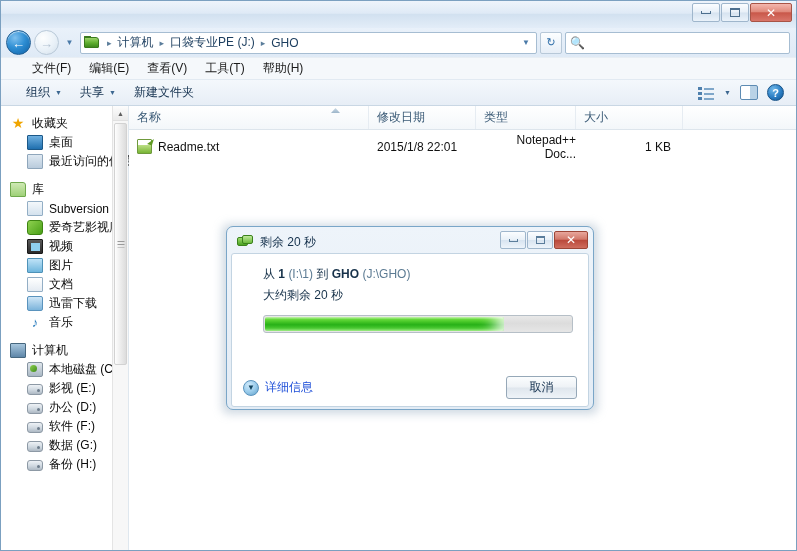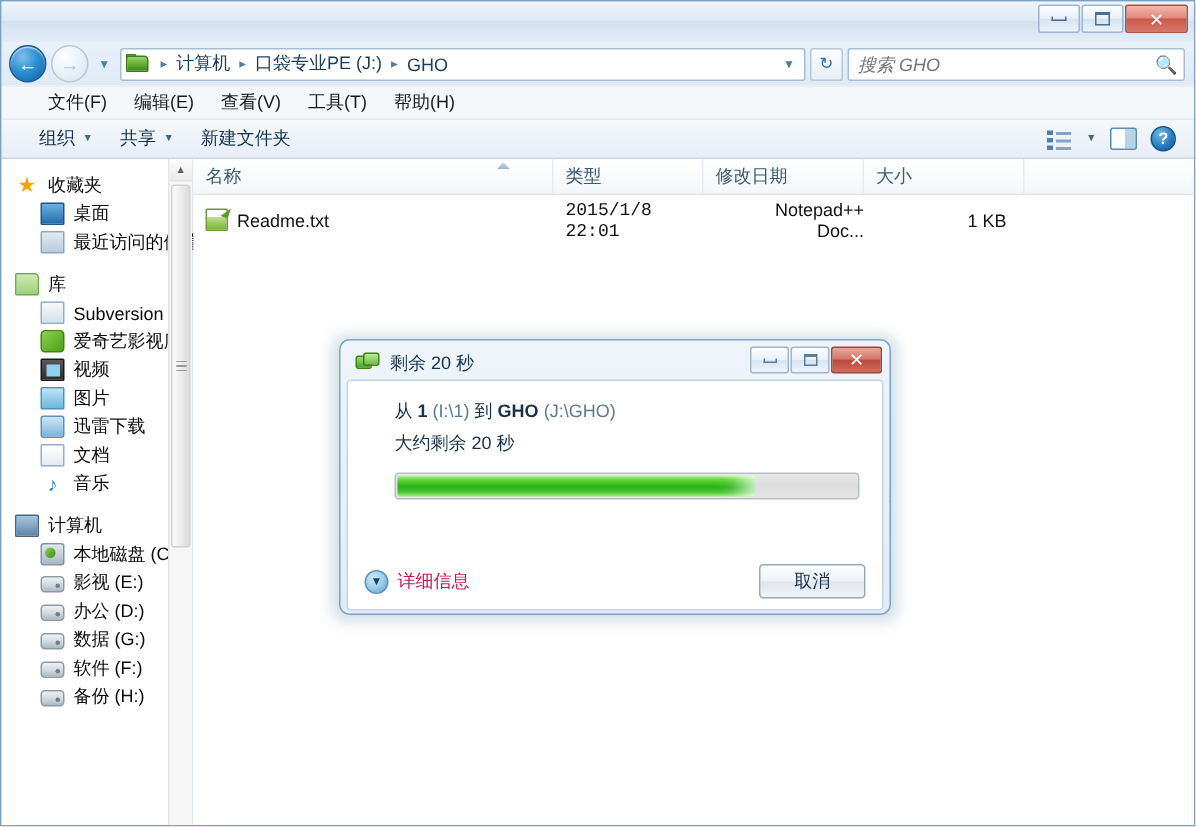--- a/index.html
+++ b/index.html
@@ -159,21 +159,21 @@
          display:flex; align-items:center; border-right:1px solid #e6ecf2; }
   .col.name { width:240px; }
   .col.date { width:107px; }
   .col.type { width:100px; }
   .col.size { width:107px; }
   .col.tail { flex:1; border-right:none;}
   #sortmark { position:absolute; left:202px; top:2px; width:9px; height:5px;
      background:linear-gradient(to bottom,#c9d8e5,#9db6ca); clip-path:polygon(50% 0,100% 100%,0 100%); }
   .frow { display:flex; align-items:center; height:19px; font-size:12px; color:#111; }
   .fname { width:240px; display:flex; align-items:center; gap:6px; padding-left:8px; }
-  .fdate { width:107px; padding-left:8px;font-family:Liberation Mono, monospace; }
+  .fdate { width:107px; padding-left:8px; }
   .ftype { width:100px; padding-left:8px;text-align:right; }
   .fsize { width:107px; padding-left:8px; text-align:right; padding-right:12px;}
   .fsize span{ display:block; width:100%; }
   .ficon { width:15px; height:15px; flex:none; position:relative; }
   .ficon.npp { background:linear-gradient(to bottom,#ffffff 0%,#ffffff 35%,#bfe08a 36%,#78b534 100%);
      border:1px solid #6f9a3d; border-radius:1px; }
   .ficon.npp:after { content:""; position:absolute; right:-2px; top:-2px; width:0;height:0;
      border-left:5px solid transparent; border-bottom:7px solid #5f9a22; transform:rotate(18deg);}
   .ficon.gho { background:linear-gradient(to bottom,#fdfefe,#e8eef4); border:1px solid #a8b8c6; border-radius:1px;}
   .ficon.gho:after { content:""; position:absolute; left:3px; top:3px; width:8px; height:8px;
@@ -223,21 +223,21 @@
      background:linear-gradient(to bottom,#e9e9e9 0%,#dcdcdc 45%,#e6e6e6 100%); padding:1px; overflow:hidden;}
   #progfill { height:100%; border-radius:2px;
      background:linear-gradient(to bottom,#b7f29a 0%,#4fd320 18%,#17ab06 55%,#34c21a 80%,#8ae86a 100%);
      box-shadow: inset -14px 0 16px -6px rgba(255,255,255,.85);}
   #dlgfoot { position:absolute; left:5px; right:5px; bottom:5px; height:33px;
      display:flex; align-items:center; padding:0 11px; }
   #detailbtn { display:flex; align-items:center; gap:6px; }
   #chev { width:16px; height:16px; border-radius:50%;
      background:radial-gradient(circle at 35% 28%, #cfe9fa 0%, #9ccdec 50%, #5f9fc8 100%);
      border:1px solid #5a93bd; color:#13445f; font-size:8px; display:flex; align-items:center; justify-content:center;}
-  #detaillabel { font-size:12px; color:#be185d; }
+  #detaillabel { font-size:12px; color:#1d4ed8; }
   #cancelbtn { margin-left:auto; width:71px; height:23px; border:1px solid #96a8b8; border-radius:3px;
      background:linear-gradient(to bottom,#fbfdfe 0%,#eef2f6 48%,#dfe6ed 52%,#eef3f8 100%);
      display:flex; align-items:center; justify-content:center; font-size:12px; color:#14314f;text-align:center;}
 </style>
 </head>
 <body>
 
 <div id="window">
 
   <div id="titlebar">
@@ -277,21 +277,20 @@
       <span class="sep">▸</span>
       <span class="crumb">GHO</span>
       <span id="crumbdrop">▼</span>
     </div>
 
     <div id="refreshbtn">
       <span>↻</span>
     </div>
 
     <div id="searchbox">
-      <input id="searchinput" type="text" placeholder="搜索 GHO" style="">
       <span id="searchicon">🔍</span>
     </div>
   </div>
 
   <div id="menubar">
     <span class="menuitem">文件(F)</span>
     <span class="menuitem">编辑(E)</span>
     <span class="menuitem">查看(V)</span>
     <span class="menuitem">工具(T)</span>
     <span class="menuitem">帮助(H)</span>
@@ -357,26 +356,26 @@
         </div>
         <div class="sbrow sub">
           <span class="ic ic-video"></span>
           <span class="sblabel">视频</span>
         </div>
         <div class="sbrow sub">
           <span class="ic ic-pic"></span>
           <span class="sblabel">图片</span>
         </div>
         <div class="sbrow sub">
+          <span class="ic ic-doc"></span>
+          <span class="sblabel">文档</span>
+        </div>
+        <div class="sbrow sub">
           <span class="ic ic-thunder"></span>
           <span class="sblabel">迅雷下载</span>
-        </div>
-        <div class="sbrow sub">
-          <span class="ic ic-doc"></span>
-          <span class="sblabel">文档</span>
         </div>
         <div class="sbrow sub">
           <span class="ic ic-music">♪</span>
           <span class="sblabel">音乐</span>
         </div>
       </div>
 
       <div class="sbgroup">
         <div class="sbrow head">
           <span class="ic ic-comp"></span>
@@ -389,45 +388,45 @@
         <div class="sbrow sub">
           <span class="ic ic-hdd"></span>
           <span class="sblabel">影视 (E:)</span>
         </div>
         <div class="sbrow sub">
           <span class="ic ic-hdd"></span>
           <span class="sblabel">办公 (D:)</span>
         </div>
         <div class="sbrow sub">
           <span class="ic ic-hdd"></span>
+          <span class="sblabel">软件 (F:)</span>
+        </div>
+        <div class="sbrow sub">
+          <span class="ic ic-hdd"></span>
           <span class="sblabel">数据 (G:)</span>
-        </div>
-        <div class="sbrow sub">
-          <span class="ic ic-hdd"></span>
-          <span class="sblabel">软件 (F:)</span>
         </div>
         <div class="sbrow sub">
           <span class="ic ic-hdd"></span>
           <span class="sblabel">备份 (H:)</span>
         </div>
       </div>
 
       <div id="sbscroll">
         <div class="sbarrow">▲</div>
         <div id="sbthumb">
             <span class="grip"></span>
           </div>
       </div>
     </div>
 
     <div id="filepane">
       <div id="colhdr">
         <span class="col name">名称</span>
+        <span class="col date">修改日期</span>
         <span class="col type">类型</span>
-        <span class="col date">修改日期</span>
         <span class="col size">大小</span>
         <span class="col tail"></span>
         <span id="sortmark"></span>
       </div>
 
       <div class="frow" style="margin-top:7px">
         <span class="fname">
           <span class="ficon npp"></span>
           <span>Readme.txt</span>
         </span>

